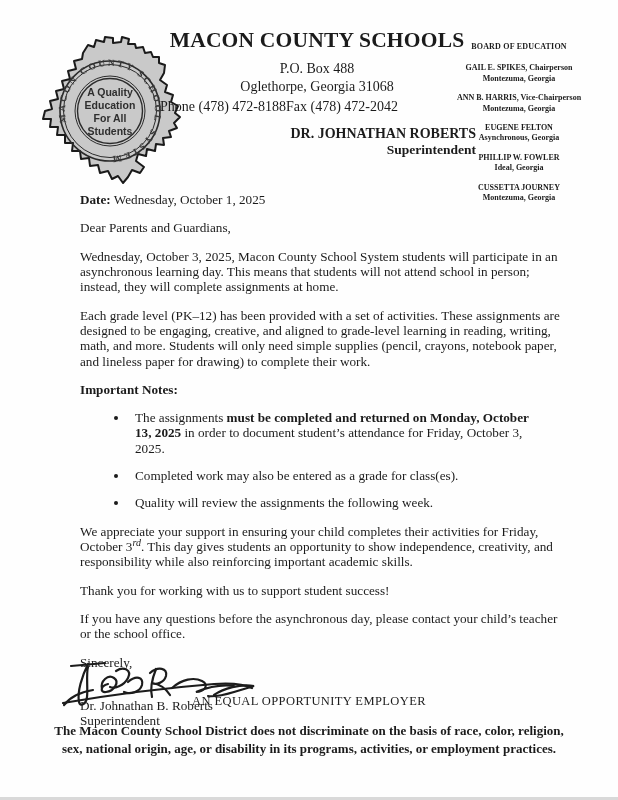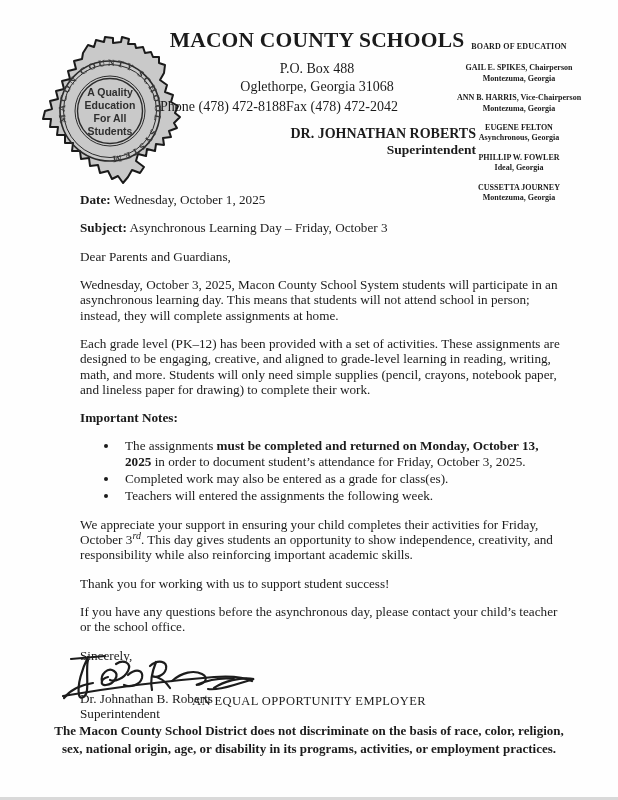--- a/index.html
+++ b/index.html
@@ -28,21 +28,21 @@
   .board-heading{margin-bottom:11px;letter-spacing:.2px;}
   .board-member{margin-bottom:9px;}
 
   
   .body-text{position:absolute;left:80px;top:192px;width:480px;
              font-size:13.2px;line-height:1.16;}
   .body-text p{margin:0 0 13px 0;}
   .label{font-weight:bold;}
   .notes-heading{font-weight:bold;margin:0;}
   ul.notes{margin:0 0 13px 0;padding-left:37px;}
-  ul.notes li{margin:2px;padding-left:6px;}
+  ul.notes li{margin:12px;padding-left:6px;}
   sup{font-size:10px;line-height:0;font-style:italic;}
 
   
   .sig-block{position:relative;margin-top:28px;}
   .signature-svg{position:absolute;left:-18px;top:-40px;width:215px;height:56px;pointer-events:none;}
   .signer-name{font-size:13.2px;}
   .signer-title{font-size:13.2px;}
 
   
   .footer{position:absolute;left:0;top:694px;width:618px;text-align:center;}
@@ -118,33 +118,32 @@
     </div>
     <div class="board-member">
       <div>CUSSETTA JOURNEY</div>
       <div>Montezuma, Georgia</div>
     </div>
   </div>
 
   <div class="body-text">
     <p><span class="label">Date:</span> <span>Wednesday, October 1, 2025</span></p>
 
-    <p><span class="label">Subject:</span> <span>Asynchronous Learning Day – Friday, October 3</span></p>
 
     <p>Dear Parents and Guardians,</p>
 
     <p>Wednesday, October 3, 2025, Macon County School System students will participate in an asynchronous learning day. This means that students will not attend school in person; instead, they will complete assignments at home.</p>
 
     <p>Each grade level (PK–12) has been provided with a set of activities. These assignments are designed to be engaging, creative, and aligned to grade-level learning in reading, writing, math, and more. Students will only need simple supplies (pencil, crayons, notebook paper, and lineless paper for drawing) to complete their work.</p>
 
     <p class="notes-heading">Important Notes:</p>
     <ul class="notes">
       <li><span>The assignments </span><span class="label">must be completed and returned on Monday, October 13, 2025</span><span> in order to document student’s attendance for Friday, October 3, 2025.</span></li>
       <li>Completed work may also be entered as a grade for class(es).</li>
-      <li>Teachers will entered the assignments the following week.</li>
+      <li>Quality will review the assignments the following week.</li>
     </ul>
 
     <p><span>We appreciate your support in ensuring your child completes their activities for Friday, October 3</span><sup>rd</sup><span>. This day gives students an opportunity to show independence, creativity, and responsibility while also reinforcing important academic skills.</span></p>
 
     <p>Thank you for working with us to support student success!</p>
 
     <p>If you have any questions before the asynchronous day, please contact your child’s teacher or the school office.</p>
 
     <p style="margin-bottom:0;">Sincerely,</p>
 

